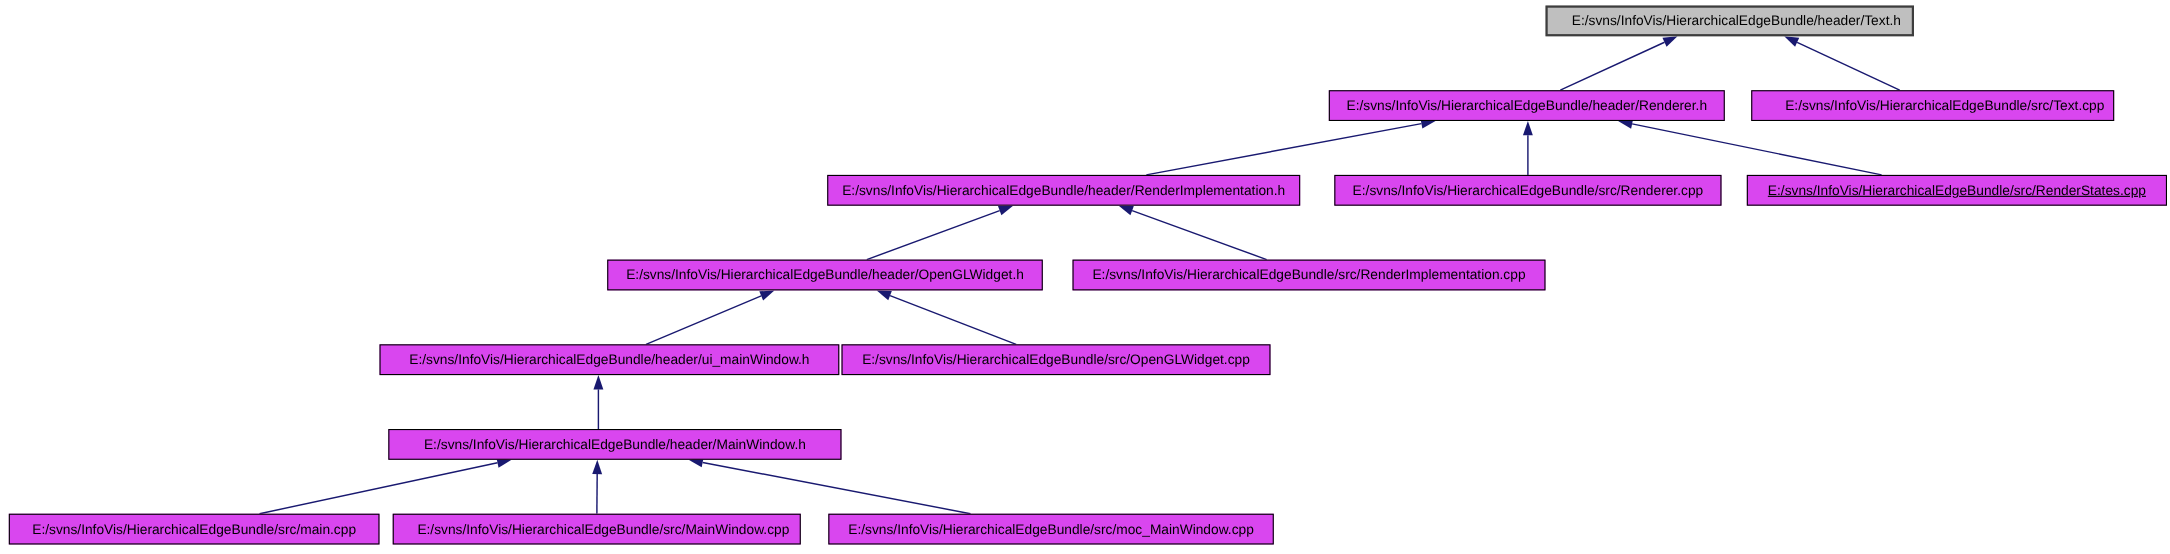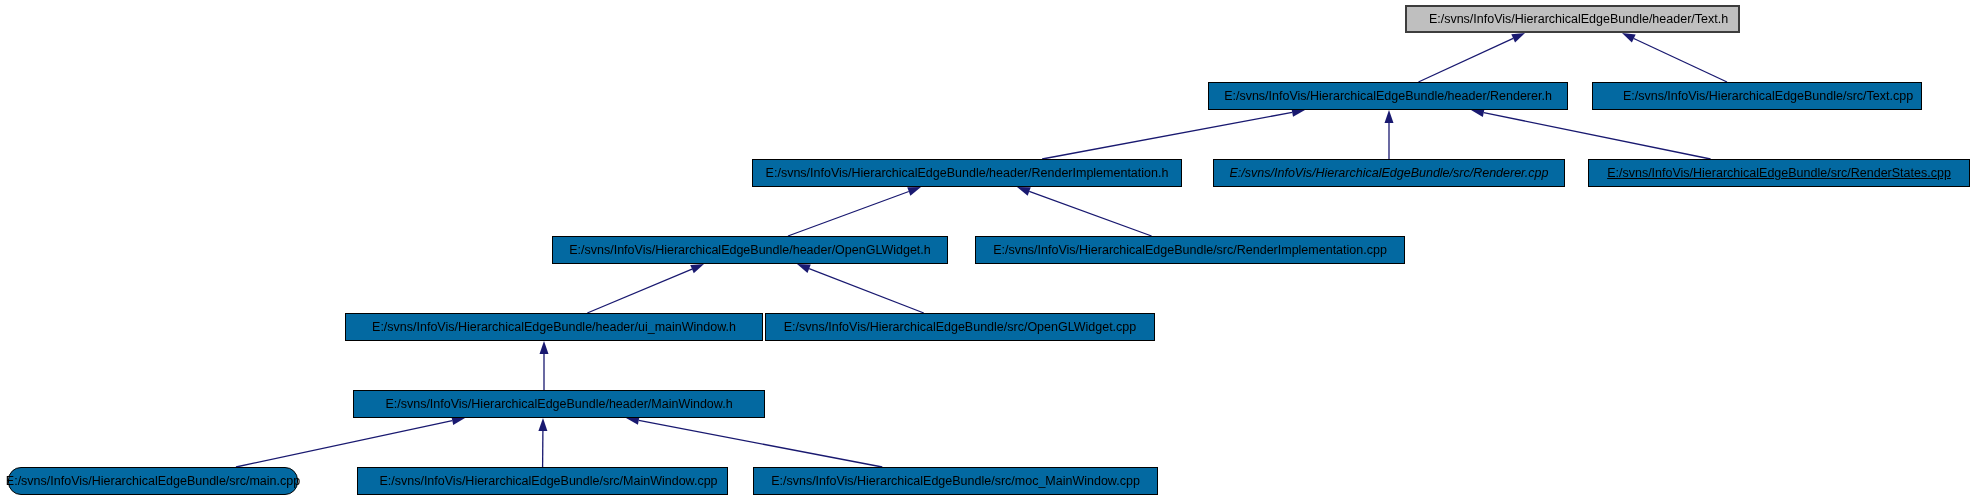--- a/index.html
+++ b/index.html
@@ -20,21 +20,21 @@
     left: 0; top: 0;
     width: 1973px;
     height: 504px;
     pointer-events: none;
   }
   .node {
     position: absolute;
     height: 28px;
     box-sizing: border-box;
     border: 1px solid #000000;
-    background: #0369a1;
+    background: #d946ef;
     color: #000000;
     font-size: 12.5px;
     line-height: 26px;
     text-align: center;
     white-space: nowrap;
     display: flex;
     align-items: center;
     justify-content: center;
     cursor: pointer;
   }
@@ -73,24 +73,24 @@
       <line x1="542.6111111111111" y1="467" x2="542.896828646061" y2="430.9995905963121" stroke="#191970" stroke-width="1.3"></line>
       <polygon points="543,418 547.3966869293997,431.035303757291 538.3969703627222,430.9638774353332" fill="#191970"></polygon>
       <line x1="882.2777777777778" y1="467" x2="638.7687023405551" y2="420.4413603868133" stroke="#191970" stroke-width="1.3"></line>
       <polygon points="626,418 639.6137886282982,416.0214249612365 637.9236160528121,424.8612958123901" fill="#191970"></polygon>
     </svg>
   <div id="node-layer">
       <div class="node highlight" style="left: 1405px; top: 5px; width: 335px; padding-left: 12px;">E:/svns/InfoVis/HierarchicalEdgeBundle/header/Text.h</div>
       <div class="node" style="left: 1208px; top: 82px; width: 360px;">E:/svns/InfoVis/HierarchicalEdgeBundle/header/Renderer.h</div>
       <div class="node" style="left: 1592px; top: 82px; width: 330px; padding-left: 22px;">E:/svns/InfoVis/HierarchicalEdgeBundle/src/Text.cpp</div>
       <div class="node" style="left: 752px; top: 159px; width: 430px;">E:/svns/InfoVis/HierarchicalEdgeBundle/header/RenderImplementation.h</div>
-      <div class="node" style="left: 1213px; top: 159px; width: 352px; font-style: italic;">E:/svns/InfoVis/HierarchicalEdgeBundle/src/Renderer.cpp</div>
+      <div class="node" style="left: 1213px; top: 159px; width: 352px;">E:/svns/InfoVis/HierarchicalEdgeBundle/src/Renderer.cpp</div>
       <div class="node" style="left: 1588px; top: 159px; width: 382px; text-decoration: underline;">E:/svns/InfoVis/HierarchicalEdgeBundle/src/RenderStates.cpp</div>
       <div class="node" style="left: 552px; top: 236px; width: 396px;">E:/svns/InfoVis/HierarchicalEdgeBundle/header/OpenGLWidget.h</div>
       <div class="node" style="left: 975px; top: 236px; width: 430px;">E:/svns/InfoVis/HierarchicalEdgeBundle/src/RenderImplementation.cpp</div>
       <div class="node" style="left: 345px; top: 313px; width: 418px;">E:/svns/InfoVis/HierarchicalEdgeBundle/header/ui_mainWindow.h</div>
       <div class="node" style="left: 765px; top: 313px; width: 390px;">E:/svns/InfoVis/HierarchicalEdgeBundle/src/OpenGLWidget.cpp</div>
       <div class="node" style="left: 353px; top: 390px; width: 412px;">E:/svns/InfoVis/HierarchicalEdgeBundle/header/MainWindow.h</div>
-      <div class="node" style="left: 8px; top: 467px; width: 290px; border-radius: 13px;">E:/svns/InfoVis/HierarchicalEdgeBundle/src/main.cpp</div>
+      <div class="node" style="left: 8px; top: 467px; width: 337px;">E:/svns/InfoVis/HierarchicalEdgeBundle/src/main.cpp</div>
       <div class="node" style="left: 357px; top: 467px; width: 371px; padding-left: 12px;">E:/svns/InfoVis/HierarchicalEdgeBundle/src/MainWindow.cpp</div>
       <div class="node" style="left: 753px; top: 467px; width: 405px;">E:/svns/InfoVis/HierarchicalEdgeBundle/src/moc_MainWindow.cpp</div>
     </div>
 </div>
 
 </body></html>

